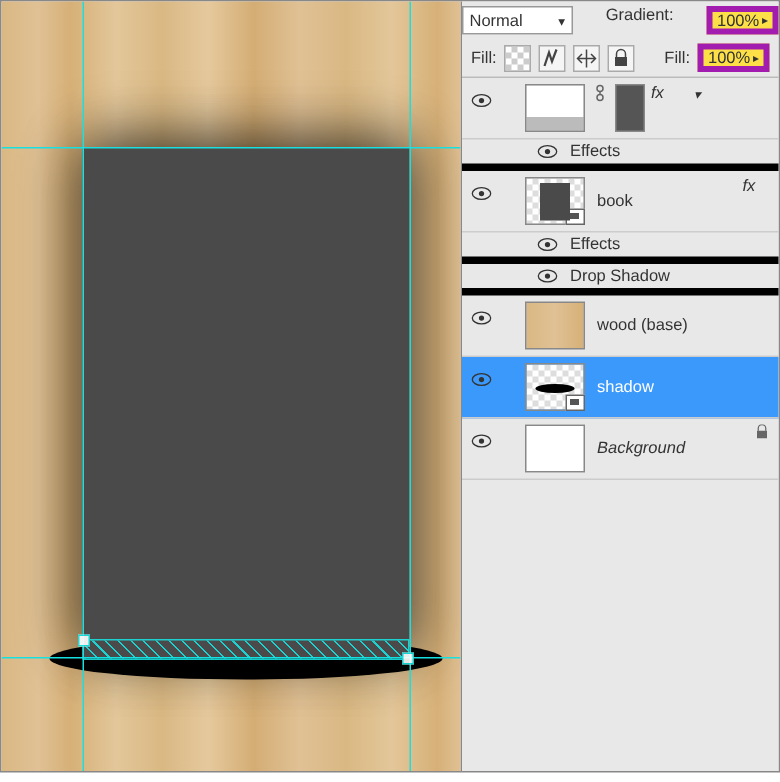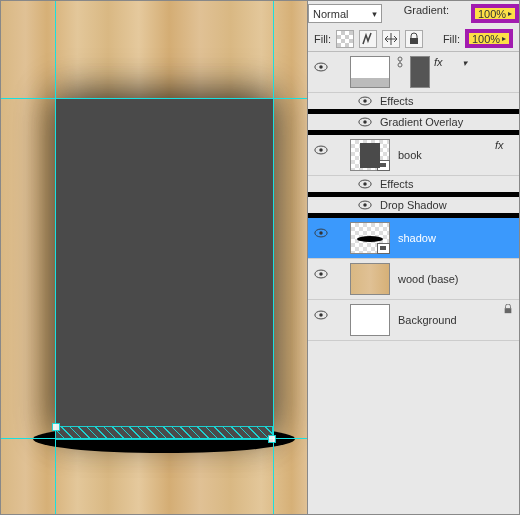--- a/index.html
+++ b/index.html
@@ -32,21 +32,21 @@
 .eye svg{width:14px;height:10px}
 .thumb{width:40px;height:32px;border:1px solid #888;background:#fff;position:relative;flex-shrink:0}
 .mask{width:20px;height:32px;border:1px solid #888;background:#555;flex-shrink:0}
 .link{width:12px;display:flex;align-items:center;justify-content:center}
 .name{flex:1;display:flex;align-items:center;padding-left:4px;min-height:32px}
 .name.u{}
 .fx{width:20px;display:flex;align-items:flex-end;gap:20px;font-style:italic}
 .arrow{font-size:9px}
 .sub{padding:2px 16px 2px 48px;display:flex;align-items:center;gap:6px;border-bottom:5px solid #000000}
 .sub .eye{padding-top:0;width:16px}
-.italic{}
+.italic{font-style:italic}
 .smartbadge{position:absolute;right:-1px;bottom:-1px;width:13px;height:11px;background:#fff;border:1px solid #666}
 .smartbadge::after{content:"";position:absolute;left:2px;top:2px;width:6px;height:4px;background:#555}
 .lockmini{width:12px}
 .lockmini svg{width:10px;height:10px}
 .th-detail{background:linear-gradient(180deg,#fff 0 70%,#bbb 70% 100%)}
 .th-book{background:repeating-conic-gradient(#ddd 0 25%,#fff 0 50%) 0 0/8px 8px;position:relative}
 .th-book::after{content:"";position:absolute;left:9px;top:3px;width:20px;height:25px;background:#4a4a4a}
 .th-shadow{background:repeating-conic-gradient(#ddd 0 25%,#fff 0 50%) 0 0/8px 8px;position:relative}
 .th-shadow::after{content:"";position:absolute;left:6px;top:13px;width:26px;height:6px;background:#000;border-radius:50%}
 .th-wood{background:linear-gradient(90deg,#d9b883,#e0c195 50%,#d6b077)}
@@ -128,29 +128,20 @@
       </div>
       <div class="sub">
         <div class="eye">
             <svg viewBox="0 0 16 10">
               <ellipse cx="8" cy="5" rx="7" ry="4.5" fill="none" stroke="#333"></ellipse>
               <circle cx="8" cy="5" r="2" fill="#333"></circle>
             </svg>
           </div>
         <span>Effects</span>
       </div>
-      <div class="sub">
-        <div class="eye">
-            <svg viewBox="0 0 16 10">
-              <ellipse cx="8" cy="5" rx="7" ry="4.5" fill="none" stroke="#333"></ellipse>
-              <circle cx="8" cy="5" r="2" fill="#333"></circle>
-            </svg>
-          </div>
-        <span>Gradient Overlay</span>
-      </div>
 
       <div class="layer">
         <div class="eye">
             <svg viewBox="0 0 16 10">
               <ellipse cx="8" cy="5" rx="7" ry="4.5" fill="none" stroke="#333"></ellipse>
               <circle cx="8" cy="5" r="2" fill="#333"></circle>
             </svg>
           </div>
         <div class="link"></div>
         <div class="thumb th-book">
@@ -174,44 +165,44 @@
       <div class="sub">
         <div class="eye">
             <svg viewBox="0 0 16 10">
               <ellipse cx="8" cy="5" rx="7" ry="4.5" fill="none" stroke="#333"></ellipse>
               <circle cx="8" cy="5" r="2" fill="#333"></circle>
             </svg>
           </div>
         <span>Drop Shadow</span>
       </div>
 
+      <div class="layer">
+        <div class="eye">
+            <svg viewBox="0 0 16 10">
+              <ellipse cx="8" cy="5" rx="7" ry="4.5" fill="none" stroke="#333"></ellipse>
+              <circle cx="8" cy="5" r="2" fill="#333"></circle>
+            </svg>
+          </div>
+        <div class="link"></div>
+        <div class="thumb th-wood"></div>
+        <div class="name">wood (base)</div>
+      </div>
+
       <div class="layer sel-layer">
         <div class="eye">
             <svg viewBox="0 0 16 10">
               <ellipse cx="8" cy="5" rx="7" ry="4.5" fill="none" stroke="#333"></ellipse>
               <circle cx="8" cy="5" r="2" fill="#333"></circle>
             </svg>
           </div>
         <div class="link"></div>
         <div class="thumb th-shadow">
             <div class="smartbadge"></div>
           </div>
         <div class="name">shadow</div>
-      </div>
-
-      <div class="layer">
-        <div class="eye">
-            <svg viewBox="0 0 16 10">
-              <ellipse cx="8" cy="5" rx="7" ry="4.5" fill="none" stroke="#333"></ellipse>
-              <circle cx="8" cy="5" r="2" fill="#333"></circle>
-            </svg>
-          </div>
-        <div class="link"></div>
-        <div class="thumb th-wood"></div>
-        <div class="name">wood (base)</div>
       </div>
 
       <div class="layer">
         <div class="eye">
             <svg viewBox="0 0 16 10">
               <ellipse cx="8" cy="5" rx="7" ry="4.5" fill="none" stroke="#333"></ellipse>
               <circle cx="8" cy="5" r="2" fill="#333"></circle>
             </svg>
           </div>
         <div class="link"></div>

